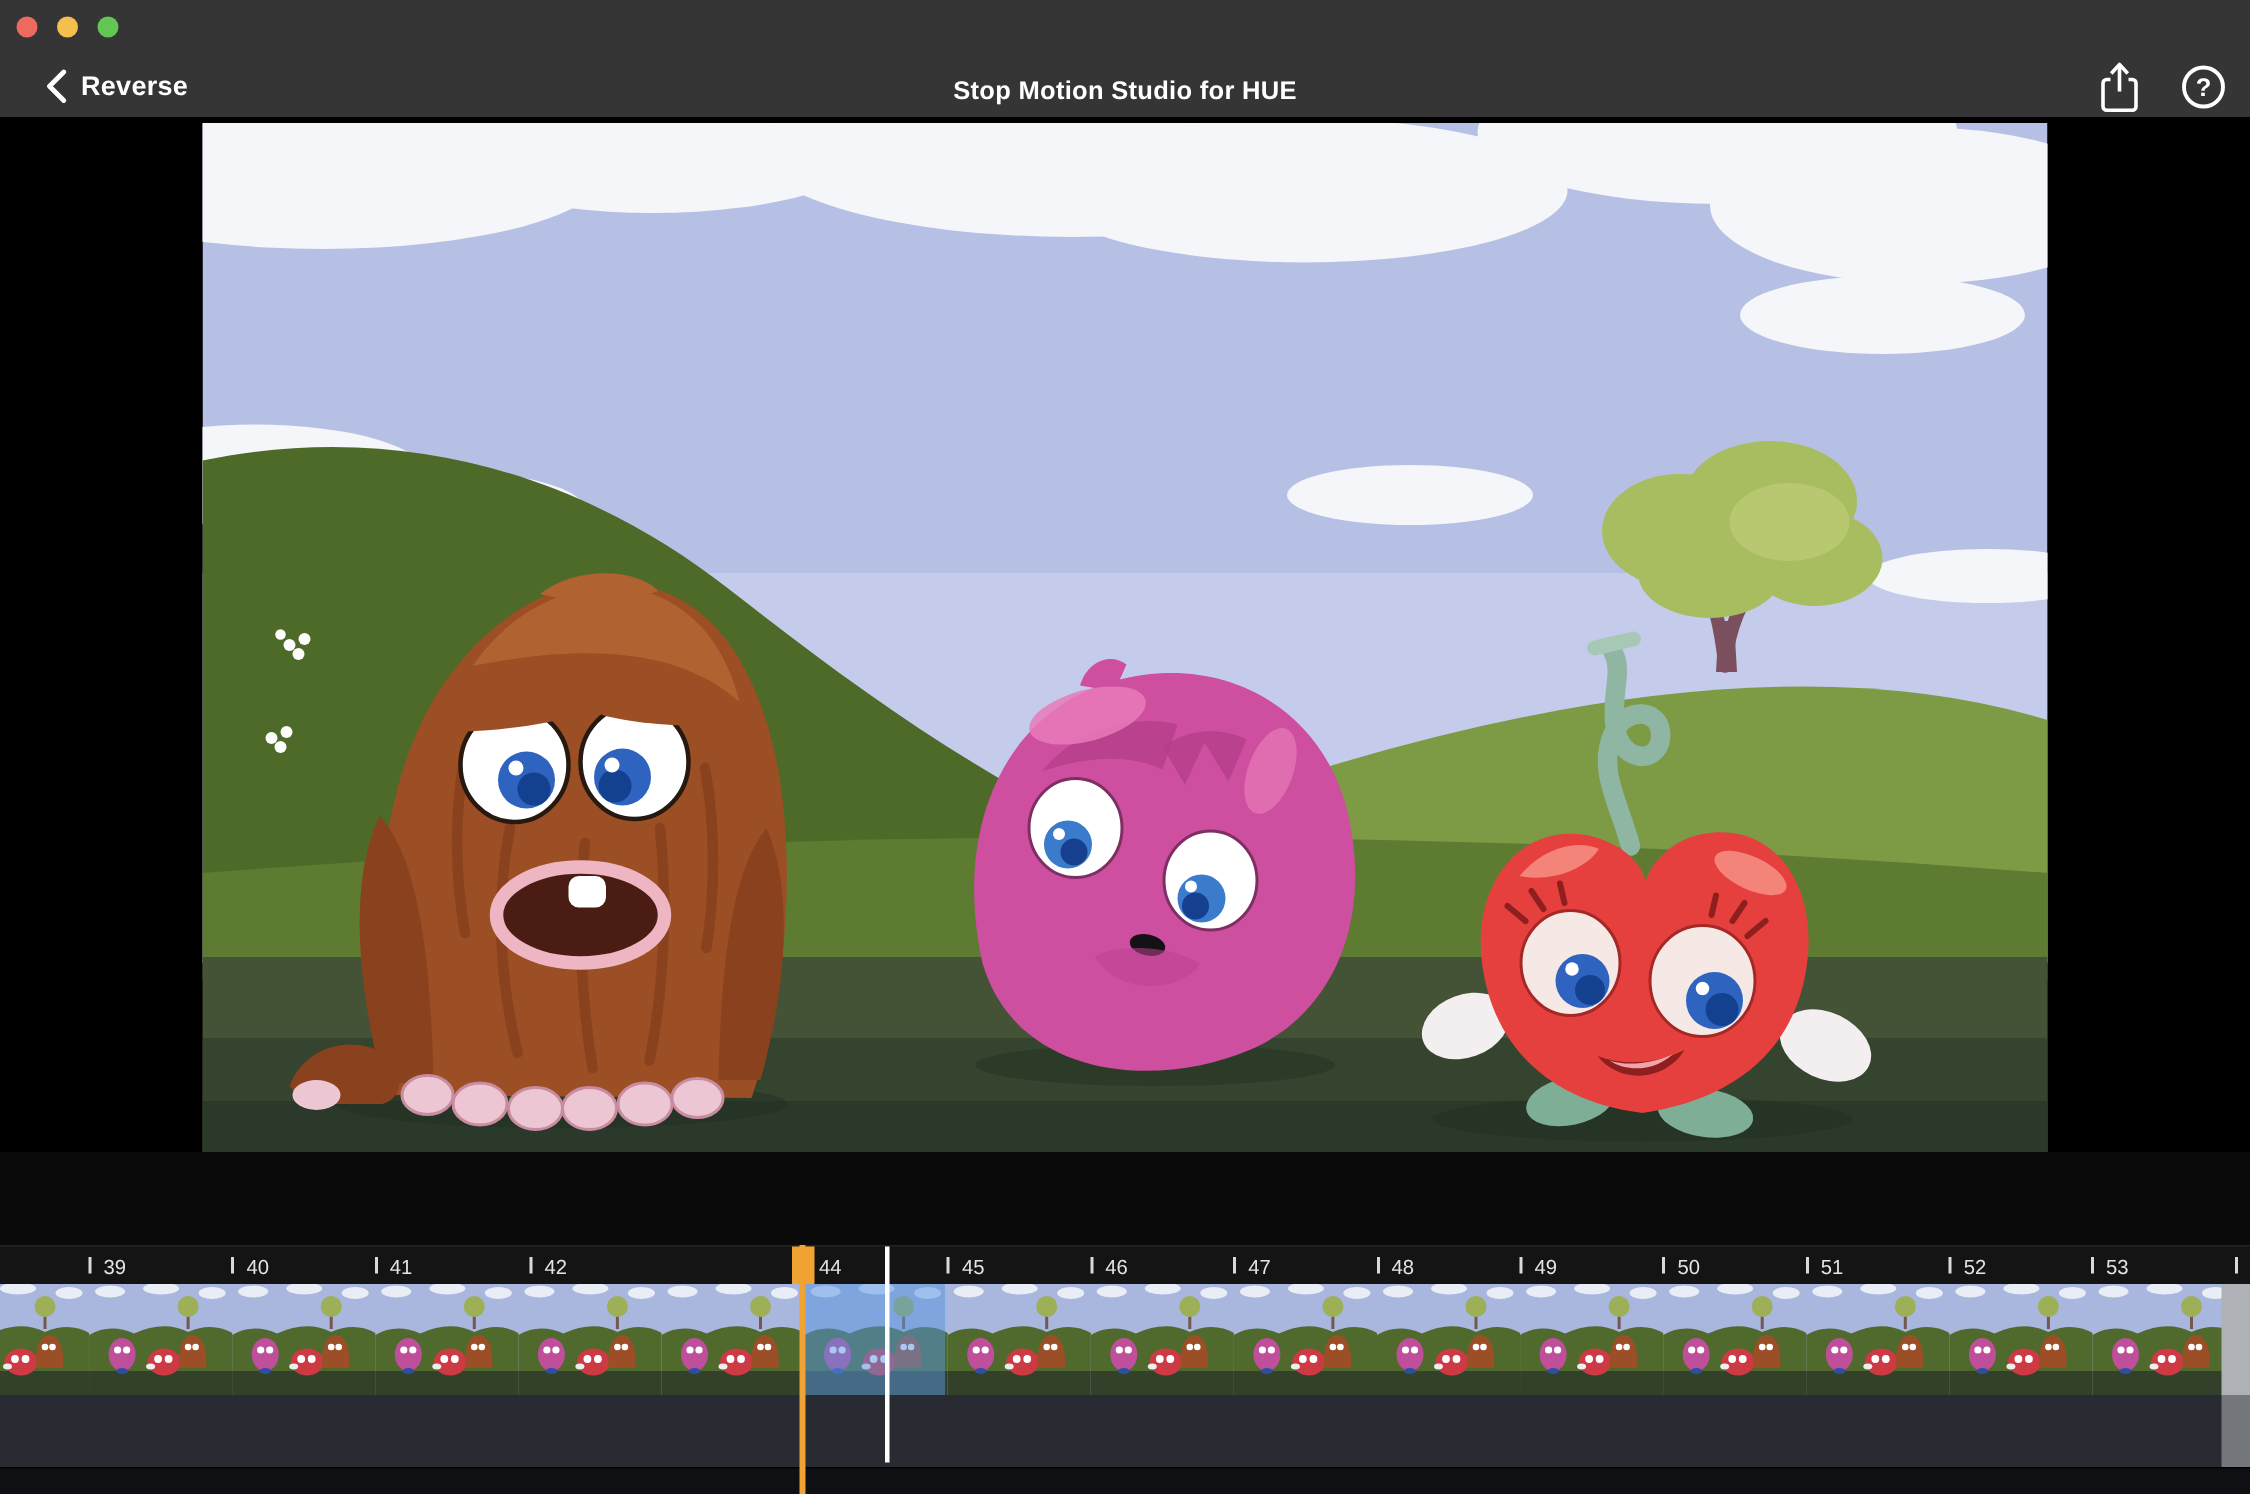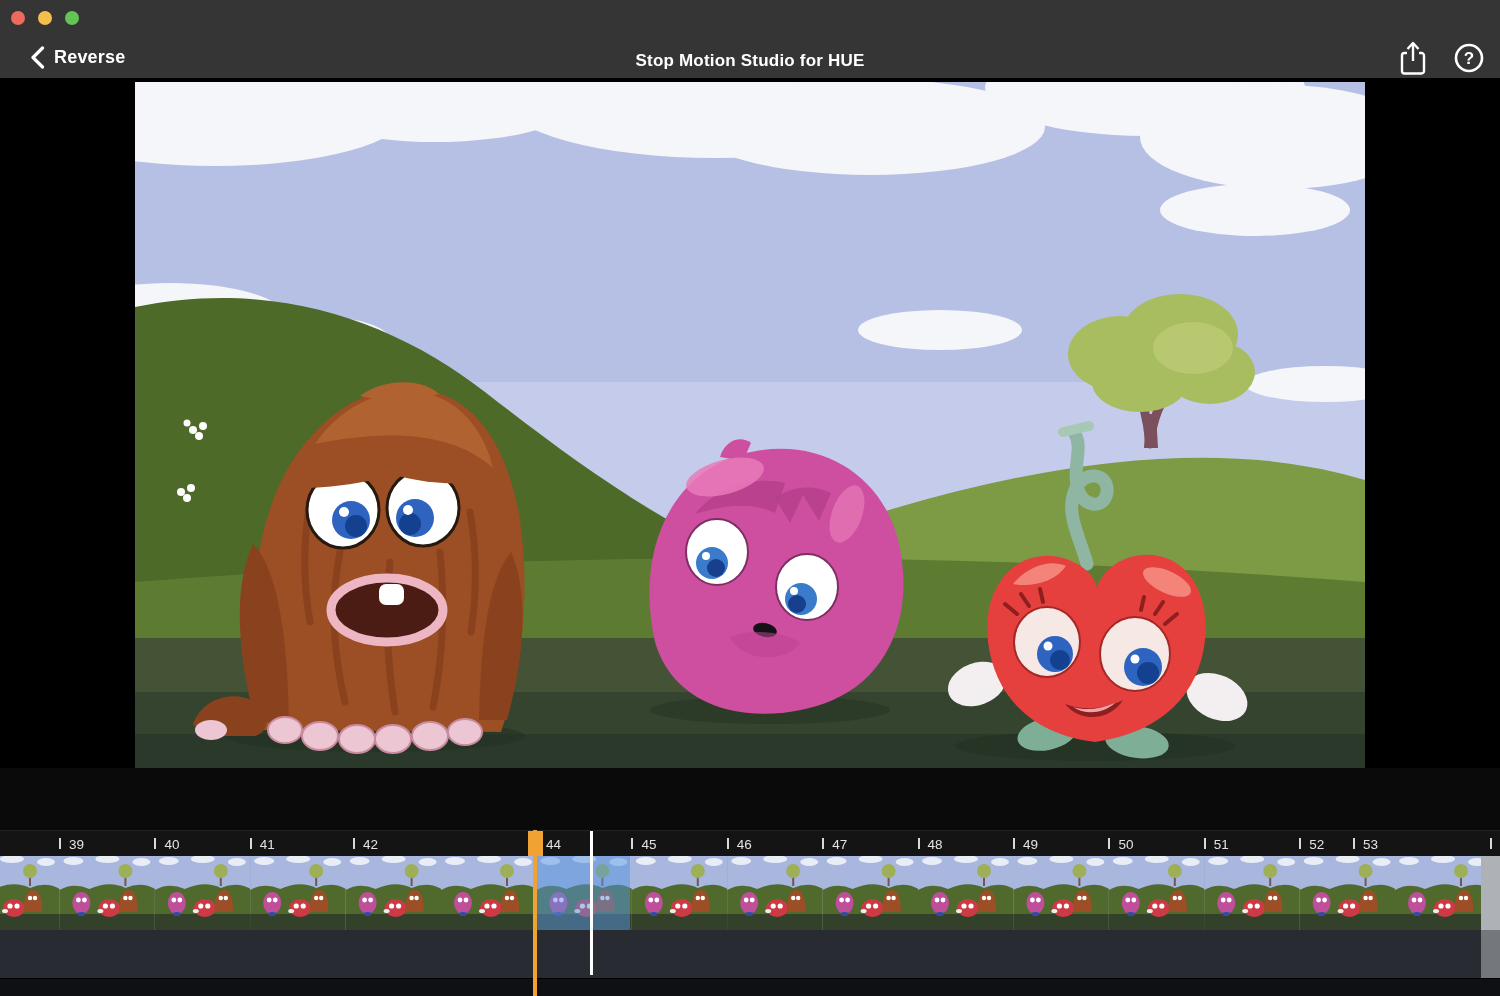--- a/index.html
+++ b/index.html
@@ -298,21 +298,21 @@
         <span class="ticknum">50</span>
       </div>
       <div class="tick" style="left: 1203.8px;">
         <span class="tickbar"></span>
         <span class="ticknum">51</span>
       </div>
       <div class="tick" style="left: 1299.2px;">
         <span class="tickbar"></span>
         <span class="ticknum">52</span>
       </div>
-      <div class="tick" style="left: 1353px;">
+      <div class="tick" style="left: 1394px;">
         <span class="tickbar"></span>
         <span class="ticknum">53</span>
       </div>
       <div class="tick" style="left: 1490px;">
         <span class="tickbar"></span>
         <span class="ticknum"></span>
       </div>
     </div>
 
   <div class="filmstrip">

